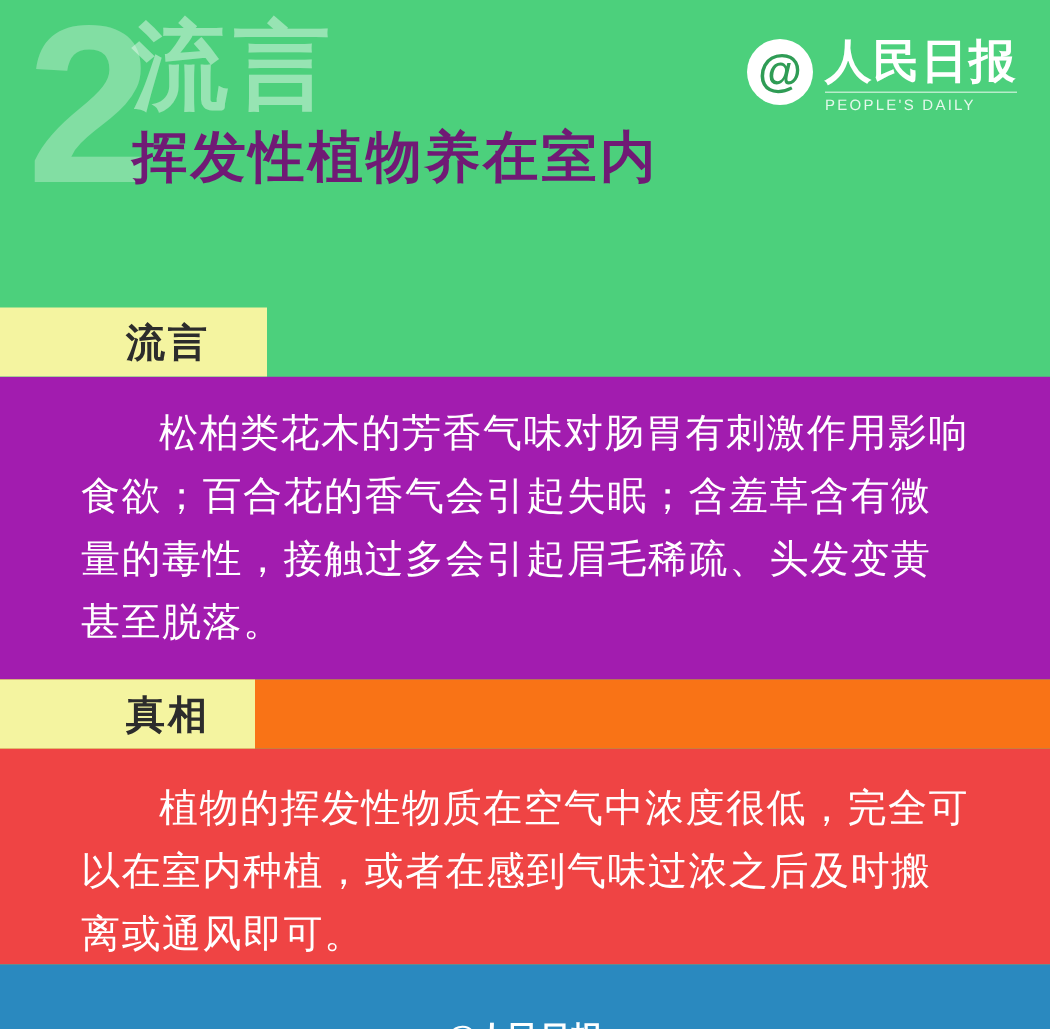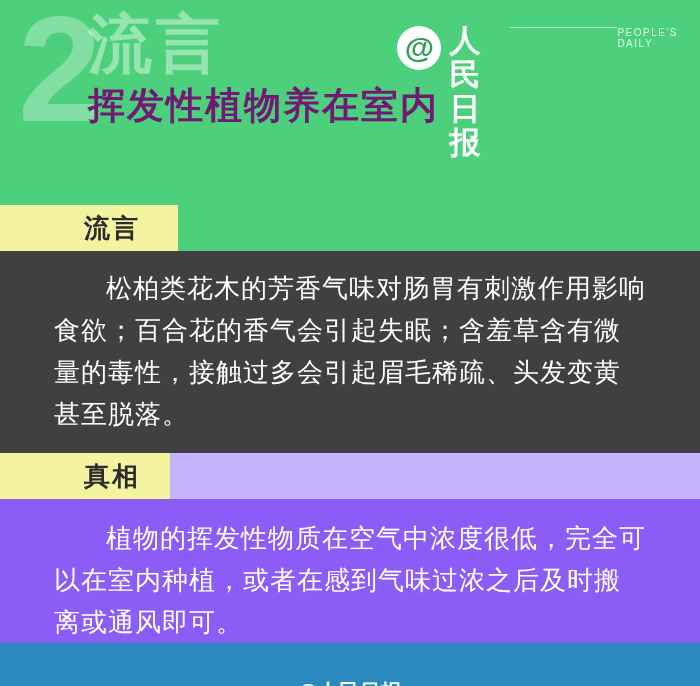--- a/index.html
+++ b/index.html
@@ -78,21 +78,21 @@
     font-size: 30px;
     font-weight: bold;
     display: flex;
     align-items: center;
     justify-content: center;
     margin-top: 2px;
   }
   .logo-text {
     margin-left: 8px;
     display: flex;
-    flex-direction: row;
+    flex-direction: column;
     align-items: flex-start;
   }
   .logo-cn {
     color: #ffffff;
     font-size: 31px;
     line-height: 34px;
     font-weight: bold;
     letter-spacing: 1px;
   }
   .logo-en {
@@ -190,30 +190,30 @@
         <div class="logo-en">PEOPLE'S DAILY</div>
       </div>
     </div>
   </div>
 
   <div class="label-bar rumor" style="background: rgb(76, 208, 124);">
     <div class="band" style="background: rgb(244, 244, 160);"></div>
     <div class="label-text">流言</div>
   </div>
 
-  <div class="section-rumor" style="background: #404040;">
+  <div class="section-rumor" style="background: #a21caf;">
     <div class="para">松柏类花木的芳香气味对肠胃有刺激作用影响食欲；百合花的香气会引起失眠；含羞草含有微量的毒性，接触过多会引起眉毛稀疏、头发变黄甚至脱落。</div>
   </div>
 
-  <div class="label-bar truth" style="background: #c4b5fd;">
+  <div class="label-bar truth" style="background: #f97316;">
     <div class="band" style="background: rgb(244, 244, 160);"></div>
     <div class="label-text">真相</div>
   </div>
 
-  <div class="section-truth" style="background: #8b5cf6;">
+  <div class="section-truth" style="background: #ef4444;">
     <div class="para">植物的挥发性物质在空气中浓度很低，完全可以在室内种植，或者在感到气味过浓之后及时搬离或通风即可。</div>
   </div>
 
   <div class="footer" style="background: rgb(42, 137, 191);">
     <div class="footer-text">@人民日报</div>
   </div>
 
 </div>
 
 </body></html>

